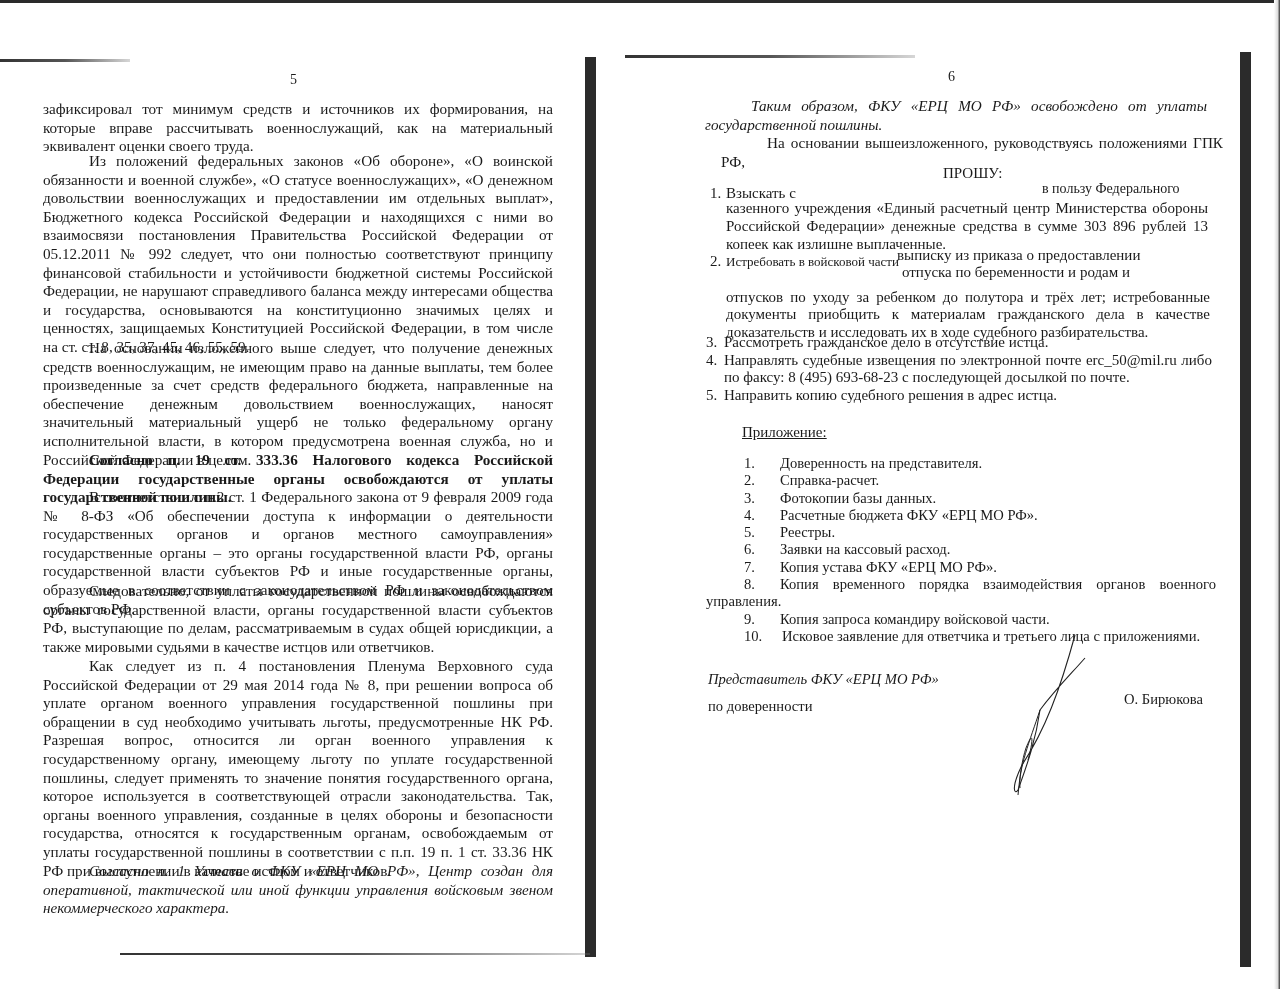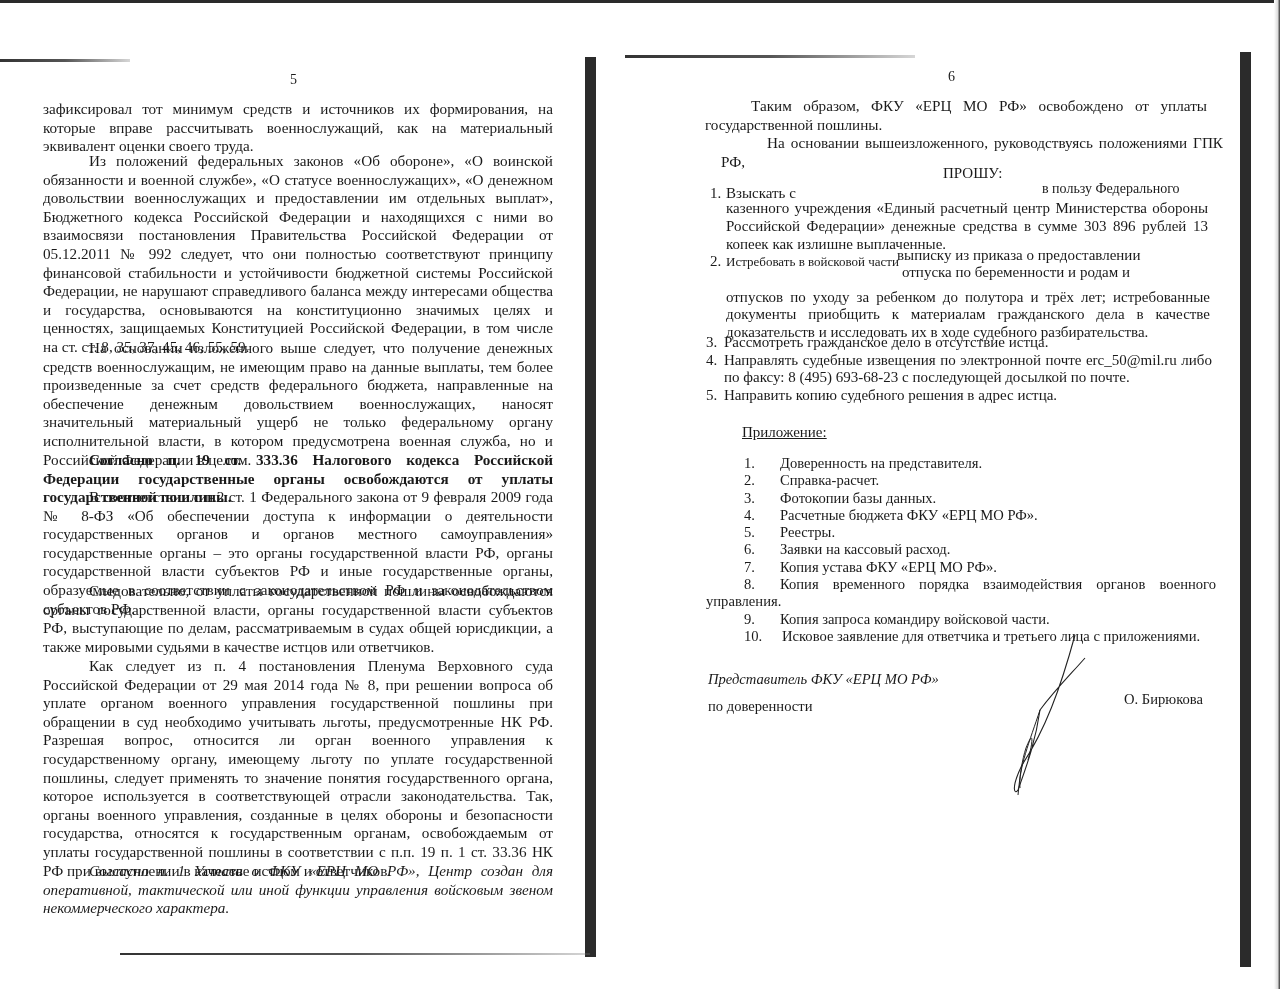--- a/index.html
+++ b/index.html
@@ -52,21 +52,21 @@
   <p class="para indent" style="left:43px;top:657px;width:510px;">Как следует из п. 4 постановления Пленума Верховного суда Российской Федерации от 29 мая 2014 года № 8, при решении вопроса об уплате органом военного управления государственной пошлины при обращении в суд необходимо учитывать льготы, предусмотренные НК РФ. Разрешая вопрос, относится ли орган военного управления к государственному органу, имеющему льготу по уплате государственной пошлины, следует применять то значение понятия государственного органа, которое используется в соответствующей отрасли законодательства. Так, органы военного управления, созданные в целях обороны и безопасности государства, относятся к государственным органам, освобождаемым от уплаты государственной пошлины в соответствии с п.п. 19 п. 1 ст. 33.36 НК РФ при выступлении в качестве истцом и ответчиков.</p>
   <p class="para indent" style="left:43px;top:862px;width:510px;font-style:italic;">Согласно п. 1 Устава о ФКУ «ЕРЦ МО РФ», Центр создан для оперативной, тактической или иной функции управления войсковым звеном некоммерческого характера.</p>
 </div>
 
 <div>
   <div class="shadow-h" style="left:625px;top:55px;width:290px;"></div>
   <div class="shadow-v" style="left:1240px;top:52px;width:11px;height:915px;"></div>
 
   <div class="page-num" style="left:948px;top:69px;">6</div>
 
-  <p class="para indent" style="left:705px;top:97px;width:502px;">Таким образом, ФКУ «ЕРЦ МО РФ» освобождено от уплаты государственной пошлины.</p>
+  <p class="para indent" style="left:705px;top:97px;width:502px;font-style:italic;">Таким образом, ФКУ «ЕРЦ МО РФ» освобождено от уплаты государственной пошлины.</p>
   <p class="para indent" style="left:705px;top:134px;width:502px;margin-left:16px;">На основании вышеизложенного, руководствуясь положениями ГПК РФ,</p>
 
   <div class="heading-center" style="left:943px;top:165px;">ПРОШУ:</div>
 
   <div>
     <span class="sig-text" style="left:710px;top:185px;font-size:15px;">1.</span>
     <span class="sig-text" style="left:726px;top:185px;font-size:15px;">Взыскать с</span>
     <span class="sig-text" style="left:1042px;top:180px;font-size:14px;">в пользу Федерального</span>
     <p class="para" style="left:726px;top:200px;width:482px;font-size:15px;line-height:17.8px;">казенного учреждения «Единый расчетный центр Министерства обороны Российской Федерации» денежные средства в сумме 303 896 рублей 13 копеек как излишне выплаченные.</p>
   </div>

